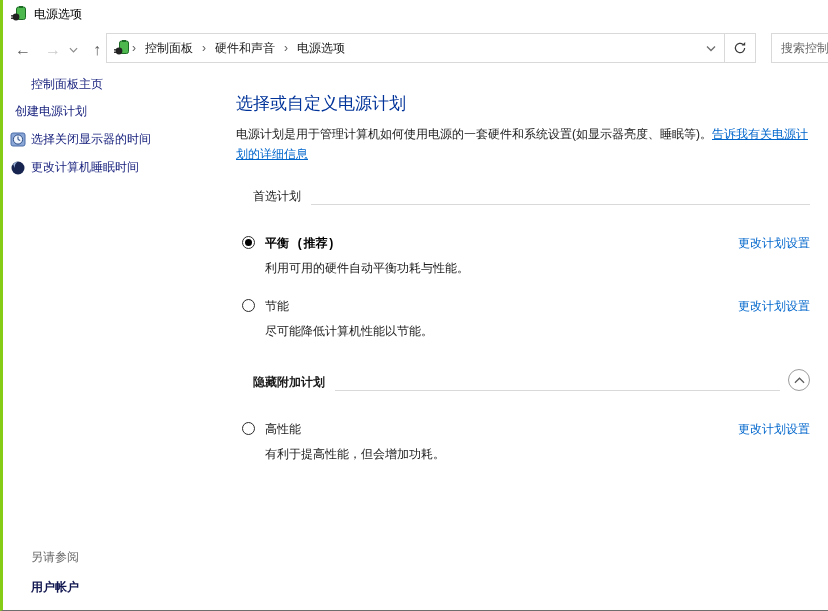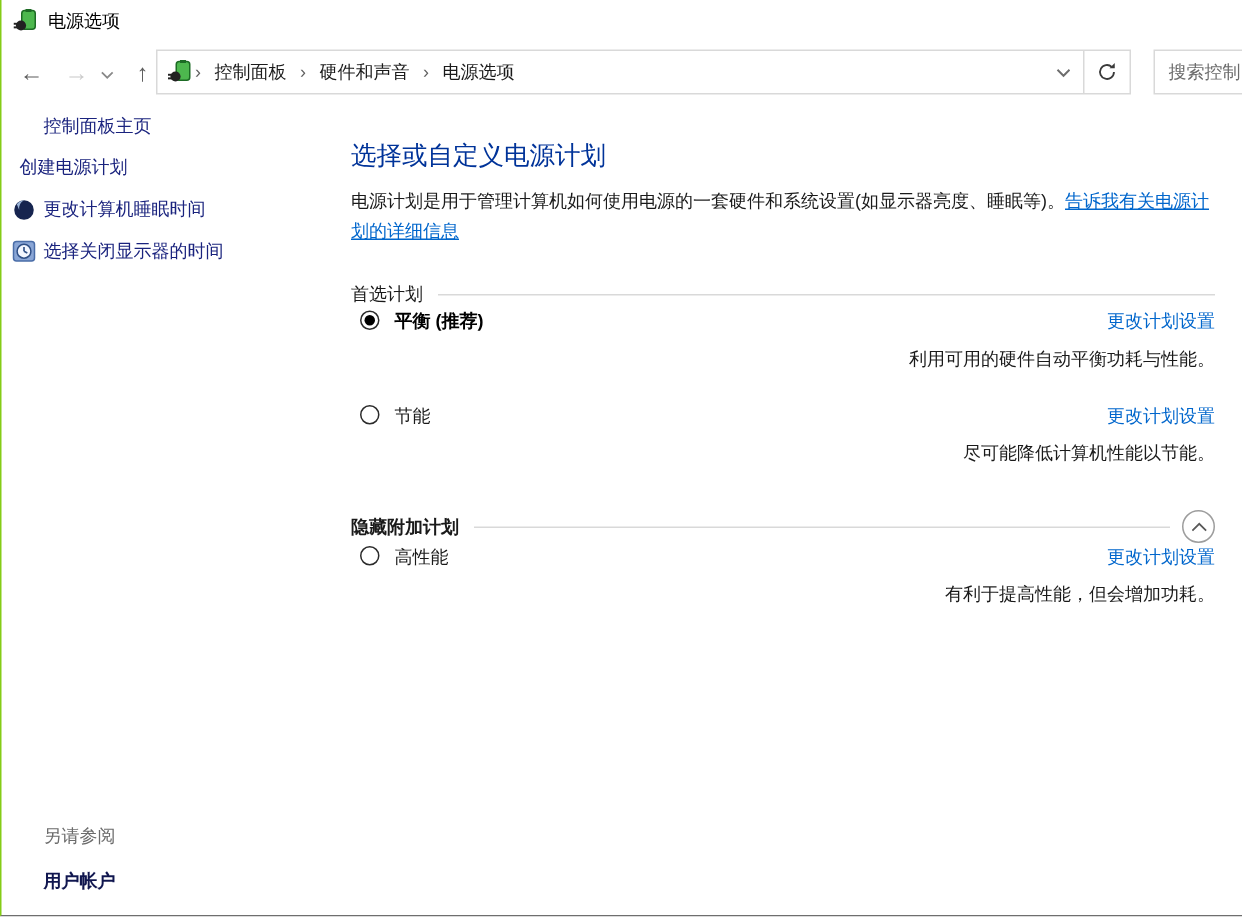--- a/index.html
+++ b/index.html
@@ -4,21 +4,21 @@
 <style>
   * { box-sizing: border-box; }
   html,body { margin:0; padding:0; }
   body {
     width:828px; height:611px;
     font-family:"Liberation Sans","DejaVu Sans",sans-serif;
     font-size:12px; color:#1a1a1a; background:#fff;
   }
   .window {
     position:relative; width:828px; height:611px;
-    border-left:1px solid #84cc16; border-bottom:1px solid #6e6e6e;
+    border-left:3px solid #84cc16; border-bottom:1px solid #6e6e6e;
     background:#fff; overflow:hidden;
   }
   
   .titlebar { height:28px; display:flex; align-items:center; padding-left:8px; gap:7px; }
   .titlebar .app-title { color:#000; }
   
   .navbar { position:relative; height:44px; }
   .navbtn {
     position:absolute; top:9px; width:24px; height:26px;
     display:flex; align-items:center; justify-content:center;
@@ -61,38 +61,38 @@
   }
   .side-task { margin:10px 0 0 12px; }
   .side-task-iconrow { margin:11px 0 0 7px; display:flex; align-items:center; gap:5px; }
   .see-also { position:absolute; left:28px; bottom:13px; }
   .see-also-header { color:#6b6b6b; margin-bottom:13px;text-align:center; }
   .see-also-link { color:#10164f; font-weight:bold; cursor:pointer; }
   
   .page-title { font-size:17px; font-weight:normal; color:#003399; margin:0 0 9px 0; }
   .intro { width:582px; line-height:20px; color:#1a1a1a; }
   .intro a { color:#0066cc; text-decoration:underline; cursor:pointer; }
-  .section-header { display:flex; align-items:center; margin-top:24px; color:#1a1a1a; }
+  .section-header { display:flex; align-items:flex-end; margin-top:24px; color:#1a1a1a;margin-left:17px; }
   .section-rule { flex:1; border-top:1px solid #d9d9d9; margin-left:10px; }
   .collapse-btn {
     width:22px; height:22px; border:1px solid #9d9d9d; border-radius:50%;
     margin-left:8px; display:flex; align-items:center; justify-content:center;
     background:#fff; cursor:pointer; flex:0 0 auto;
   }
-  .plan { position:relative; margin:1px 0 0 6px; padding-left:23px; min-height:16px; }
+  .plan { position:relative; margin:30px 0 0 6px; padding-left:23px; min-height:16px;font-family:Liberation Mono, monospace; }
   .plan-radio {
     position:absolute; left:0; top:1px; width:13px; height:13px;
     border:1px solid #2b2b2b; border-radius:50%; background:#fff; cursor:pointer;
   }
   .plan-radio.checked::after {
     content:""; position:absolute; left:2px; top:2px; width:7px; height:7px;
     border-radius:50%; background:#000;
   }
   .plan-name { font-weight:bold; color:#000; }
-  .plan-desc { margin:8px 0 0 0; color:#1a1a1a;text-align:right; }
+  .plan-desc { margin:8px 0 0 0; color:#1a1a1a; }
   .settings-link { position:absolute; right:0; top:0; color:#0066cc; cursor:pointer; }
   .icon16 { width:16px; height:16px; display:inline-block; flex:0 0 auto; }
 </style>
 </head>
 <body>
 
 <div class="window">
 
   <div class="titlebar">
     <svg class="icon16" viewBox="0 0 16 16">
@@ -150,34 +150,34 @@
   </div>
 
   <div class="sidebar">
     <div class="side-link side-home">控制面板主页</div>
 
 
     <div class="side-link side-task">创建电源计划</div>
 
     <div class="side-task-iconrow">
       <svg class="icon16" viewBox="0 0 16 16">
-        <circle cx="8" cy="8" r="6.5" fill="#16244f"></circle>
-        <path d="M3.2 4.2 A6.5 6.5 0 0 1 8 1.5 A6.5 6.5 0 0 0 4.8 8 Z" fill="#9ab3d6"></path>
-      </svg>
-      <span class="side-link">更改计算机睡眠时间</span>
-    </div>
-
-    <div class="side-task-iconrow">
-      <svg class="icon16" viewBox="0 0 16 16">
         <rect x="1" y="1" width="14" height="13" rx="2" fill="#8aa6d6" stroke="#4a6da8" stroke-width="1"></rect>
         <circle cx="8" cy="7.5" r="4.6" fill="#f2f6ff" stroke="#2f4f86" stroke-width="1"></circle>
         <line x1="8" y1="7.5" x2="8" y2="4.6" stroke="#2f4f86" stroke-width="1.1"></line>
         <line x1="8" y1="7.5" x2="10.2" y2="8.6" stroke="#2f4f86" stroke-width="1.1"></line>
       </svg>
       <span class="side-link">选择关闭显示器的时间</span>
+    </div>
+
+    <div class="side-task-iconrow">
+      <svg class="icon16" viewBox="0 0 16 16">
+        <circle cx="8" cy="8" r="6.5" fill="#16244f"></circle>
+        <path d="M3.2 4.2 A6.5 6.5 0 0 1 8 1.5 A6.5 6.5 0 0 0 4.8 8 Z" fill="#9ab3d6"></path>
+      </svg>
+      <span class="side-link">更改计算机睡眠时间</span>
     </div>
 
     <div class="see-also">
       <div class="see-also-header">另请参阅</div>
       <div class="see-also-link">用户帐户</div>
     </div>
   </div>
 
   <div class="main">
     <h1 class="page-title">选择或自定义电源计划</h1>

